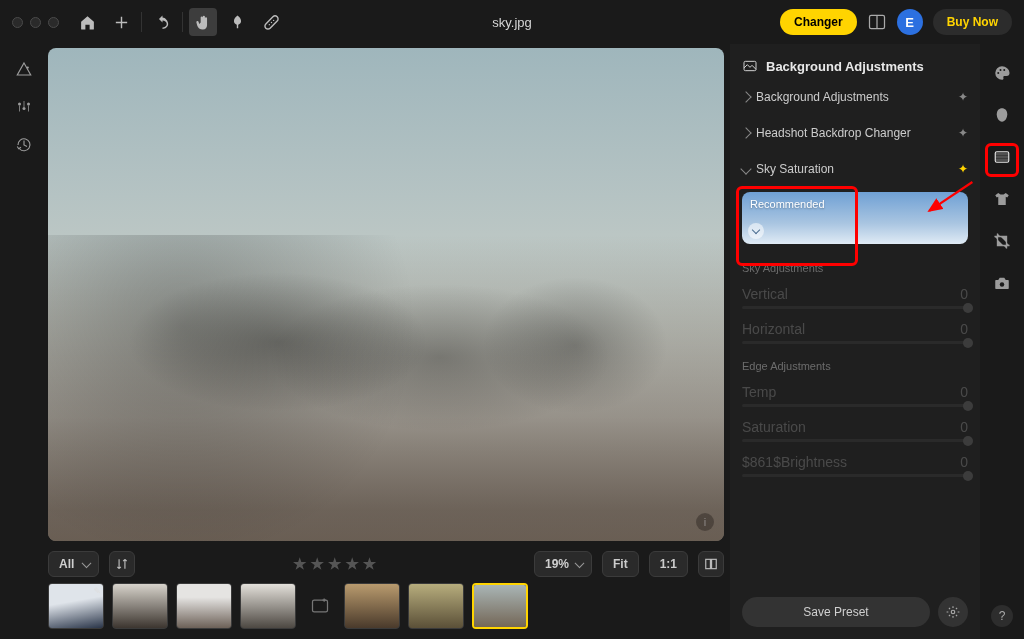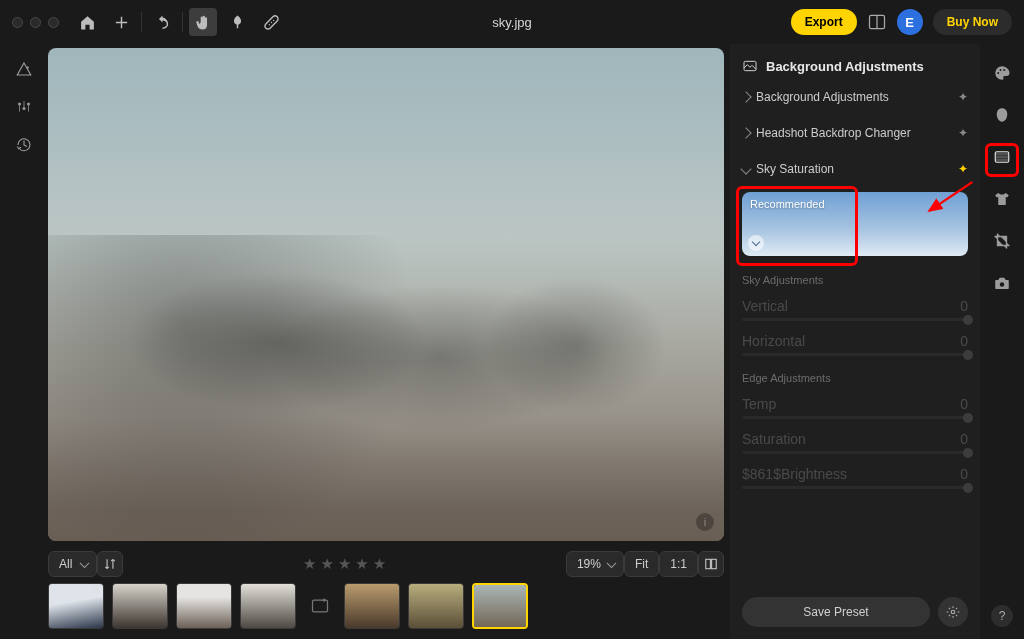--- a/index.html
+++ b/index.html
@@ -32,21 +32,21 @@
   
   .canvas-wrap::after{content:"";position:absolute;left:0;right:0;bottom:0;height:62%;background:
     radial-gradient(circle at 20% 30%,rgba(0,0,0,.25),transparent 40%),
     radial-gradient(closest-side at 34% 35%,rgba(0,0,0,.3),transparent 65%),
     radial-gradient(closest-side at 58% 40%,rgba(0,0,0,.28),transparent 60%),
     radial-gradient(closest-side at 78% 36%,rgba(0,0,0,.26),transparent 62%),
     linear-gradient(180deg,transparent 0%,rgba(40,30,25,.55) 90%);}
   .info-dot{position:absolute;right:10px;bottom:10px;width:18px;height:18px;border-radius:50%;background:rgba(0,0,0,.35);color:#fff;font-size:11px;display:flex;align-items:center;justify-content:center;}
 
   
-  .bottom-bar { display:flex; align-items:center; padding:4px 6px 6px 0; }
+  .bottom-bar { display:flex; align-items:center; gap:10px; padding:4px 6px 6px 0;font-weight:bold; }
   .select { background:#2a2a2a; border:1px solid #3b3b3b; color:#d0d0d0; height:26px; border-radius:6px; font-size:12px; padding:0 24px 0 10px; position:relative; display:flex; align-items:center; cursor:pointer;}
   .select::after{content:"";position:absolute;right:8px;top:50%;width:6px;height:6px;border-right:1px solid #999;border-bottom:1px solid #999;transform:translateY(-60%) rotate(45deg);}
   .sort-icn { width:26px;height:26px;background:#2a2a2a;border:1px solid #3b3b3b;border-radius:6px;display:flex;align-items:center;justify-content:center;color:#bbb;}
   .stars { display:flex; gap:4px; margin:0 auto; color:#555;}
   .stars span{font-size:15px;}
   .zoom { background:#2a2a2a; border:1px solid #3b3b3b; border-radius:6px; height:26px; display:flex; align-items:center; padding:0 22px 0 10px; font-size:12px; position:relative;}
   .zoom::after{content:"";position:absolute;right:8px;top:50%;width:6px;height:6px;border-right:1px solid #999;border-bottom:1px solid #999;transform:translateY(-60%) rotate(45deg);}
   .fit-btn, .ratio-btn { height:26px;padding:0 10px;background:#2a2a2a;border:1px solid #3b3b3b;border-radius:6px;font-size:12px;display:flex;align-items:center;cursor:pointer;color:#ccc;}
   .layout-icn{width:26px;height:26px;background:#2a2a2a;border:1px solid #3b3b3b;border-radius:6px;display:flex;align-items:center;justify-content:center;color:#bbb;}
 
@@ -72,21 +72,21 @@
   .panel-head { display:flex; align-items:center; gap:8px; font-size:13px; font-weight:600; color:#e8e8e8;}
   .panel-head svg{width:16px;height:16px;fill:none;stroke:#d0d0d0;stroke-width:1.5;}
   .accordion { display:flex; align-items:center; gap:6px; font-size:12px; color:#ccc; padding:6px 0; cursor:pointer;}
   .accordion .chev{width:8px;height:8px;border-right:1.5px solid #888;border-bottom:1.5px solid #888;transform:rotate(-45deg);}
   .accordion.open .chev{transform:rotate(45deg);}
   .accordion .spacer{flex:1;}
   .wand{color:#888;font-size:12px;}
   .wand.gold{color:#ffd400;}
 
   .cards-row { display:flex; gap:8px; position:relative; }
-  .card { flex:1; height:64px; border-radius:8px; position:relative; overflow:hidden; cursor:pointer; }
+  .card { flex:1; height:52px; border-radius:8px; position:relative; overflow:hidden; cursor:pointer; }
   .card.rec { background:linear-gradient(180deg,#6fa0d4 0%,#a9c5e1 60%,#e0ebf5 100%);}
   .card.my { background:linear-gradient(180deg,#79b1e2 0%,#c8def1 55%,#f0f6fb 100%);}
   .card-label{position:absolute;top:6px;left:8px;right:6px;font-size:11px;color:#fff;text-shadow:0 1px 2px rgba(0,0,0,.3);line-height:1.15;}
   .card .dd{position:absolute;bottom:5px;left:6px;width:16px;height:16px;border-radius:50%;background:rgba(255,255,255,.55);display:flex;align-items:center;justify-content:center;}
   .card .dd::after{content:"";width:5px;height:5px;border-right:1.5px solid #4b6d8f;border-bottom:1.5px solid #4b6d8f;transform:rotate(45deg);margin-top:-2px;}
   .hl { position:absolute; border:3px solid #ff0000; border-radius:6px; pointer-events:none;}
   .hl.rec-hl { top:-6px; left:-6px; width:122px; height:80px; }
   .arrow { position:absolute; top:-14px; right:-8px; width:72px; height:44px; pointer-events:none;}
 
   .slider-row { display:flex; flex-direction:column; gap:4px; font-size:14px; color:#6c6c6c; }
@@ -160,21 +160,21 @@
           <circle cx="9" cy="15" r="1"></circle>
           <circle cx="12" cy="12" r="1"></circle>
           <circle cx="15" cy="9" r="1"></circle>
         </svg>
       </div>
   </div>
 
   <div class="file-title">sky.jpg</div>
 
   <div class="tb-right">
-    <button class="btn export">Export</button>
+    <button class="btn export">Changer</button>
     <div class="compare-icn">
         <svg viewBox="0 0 24 24">
           <rect x="3" y="4" width="18" height="16" rx="2"></rect>
           <path d="M12 4v16"></path>
         </svg>
       </div>
     <div class="avatar">E</div>
     <button class="btn buy">Buy Now</button>
   </div>
 </div>

